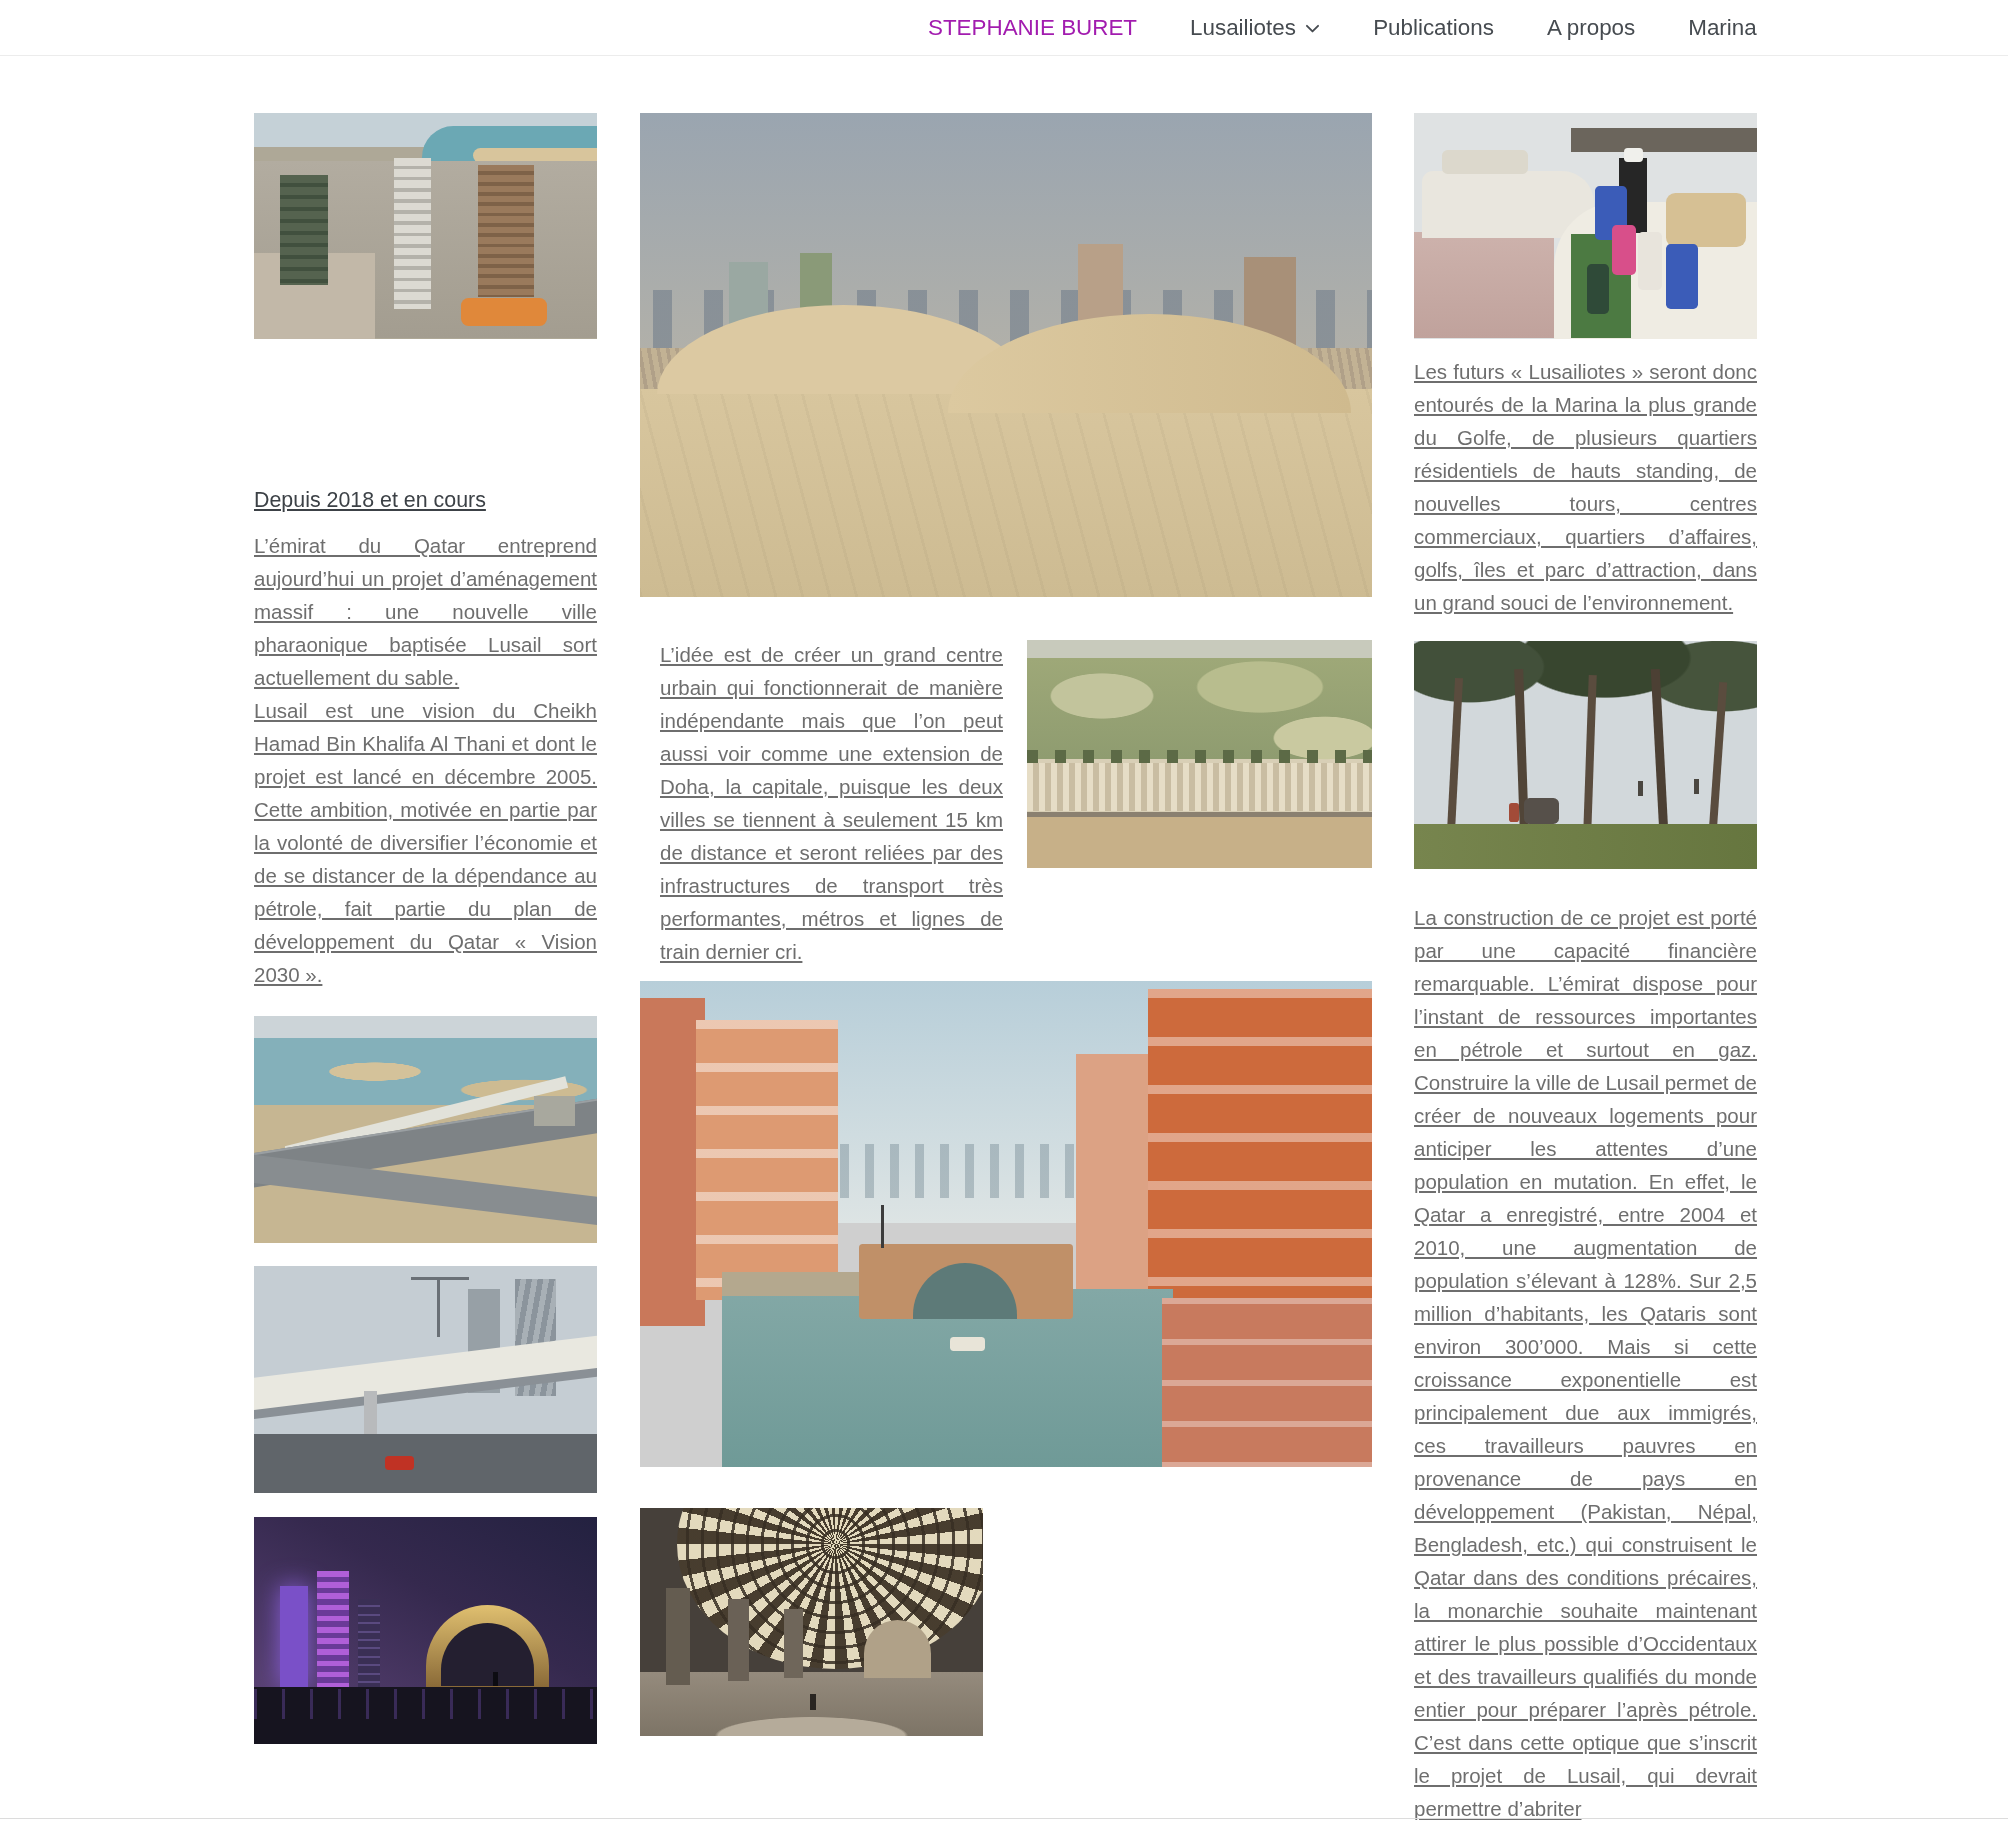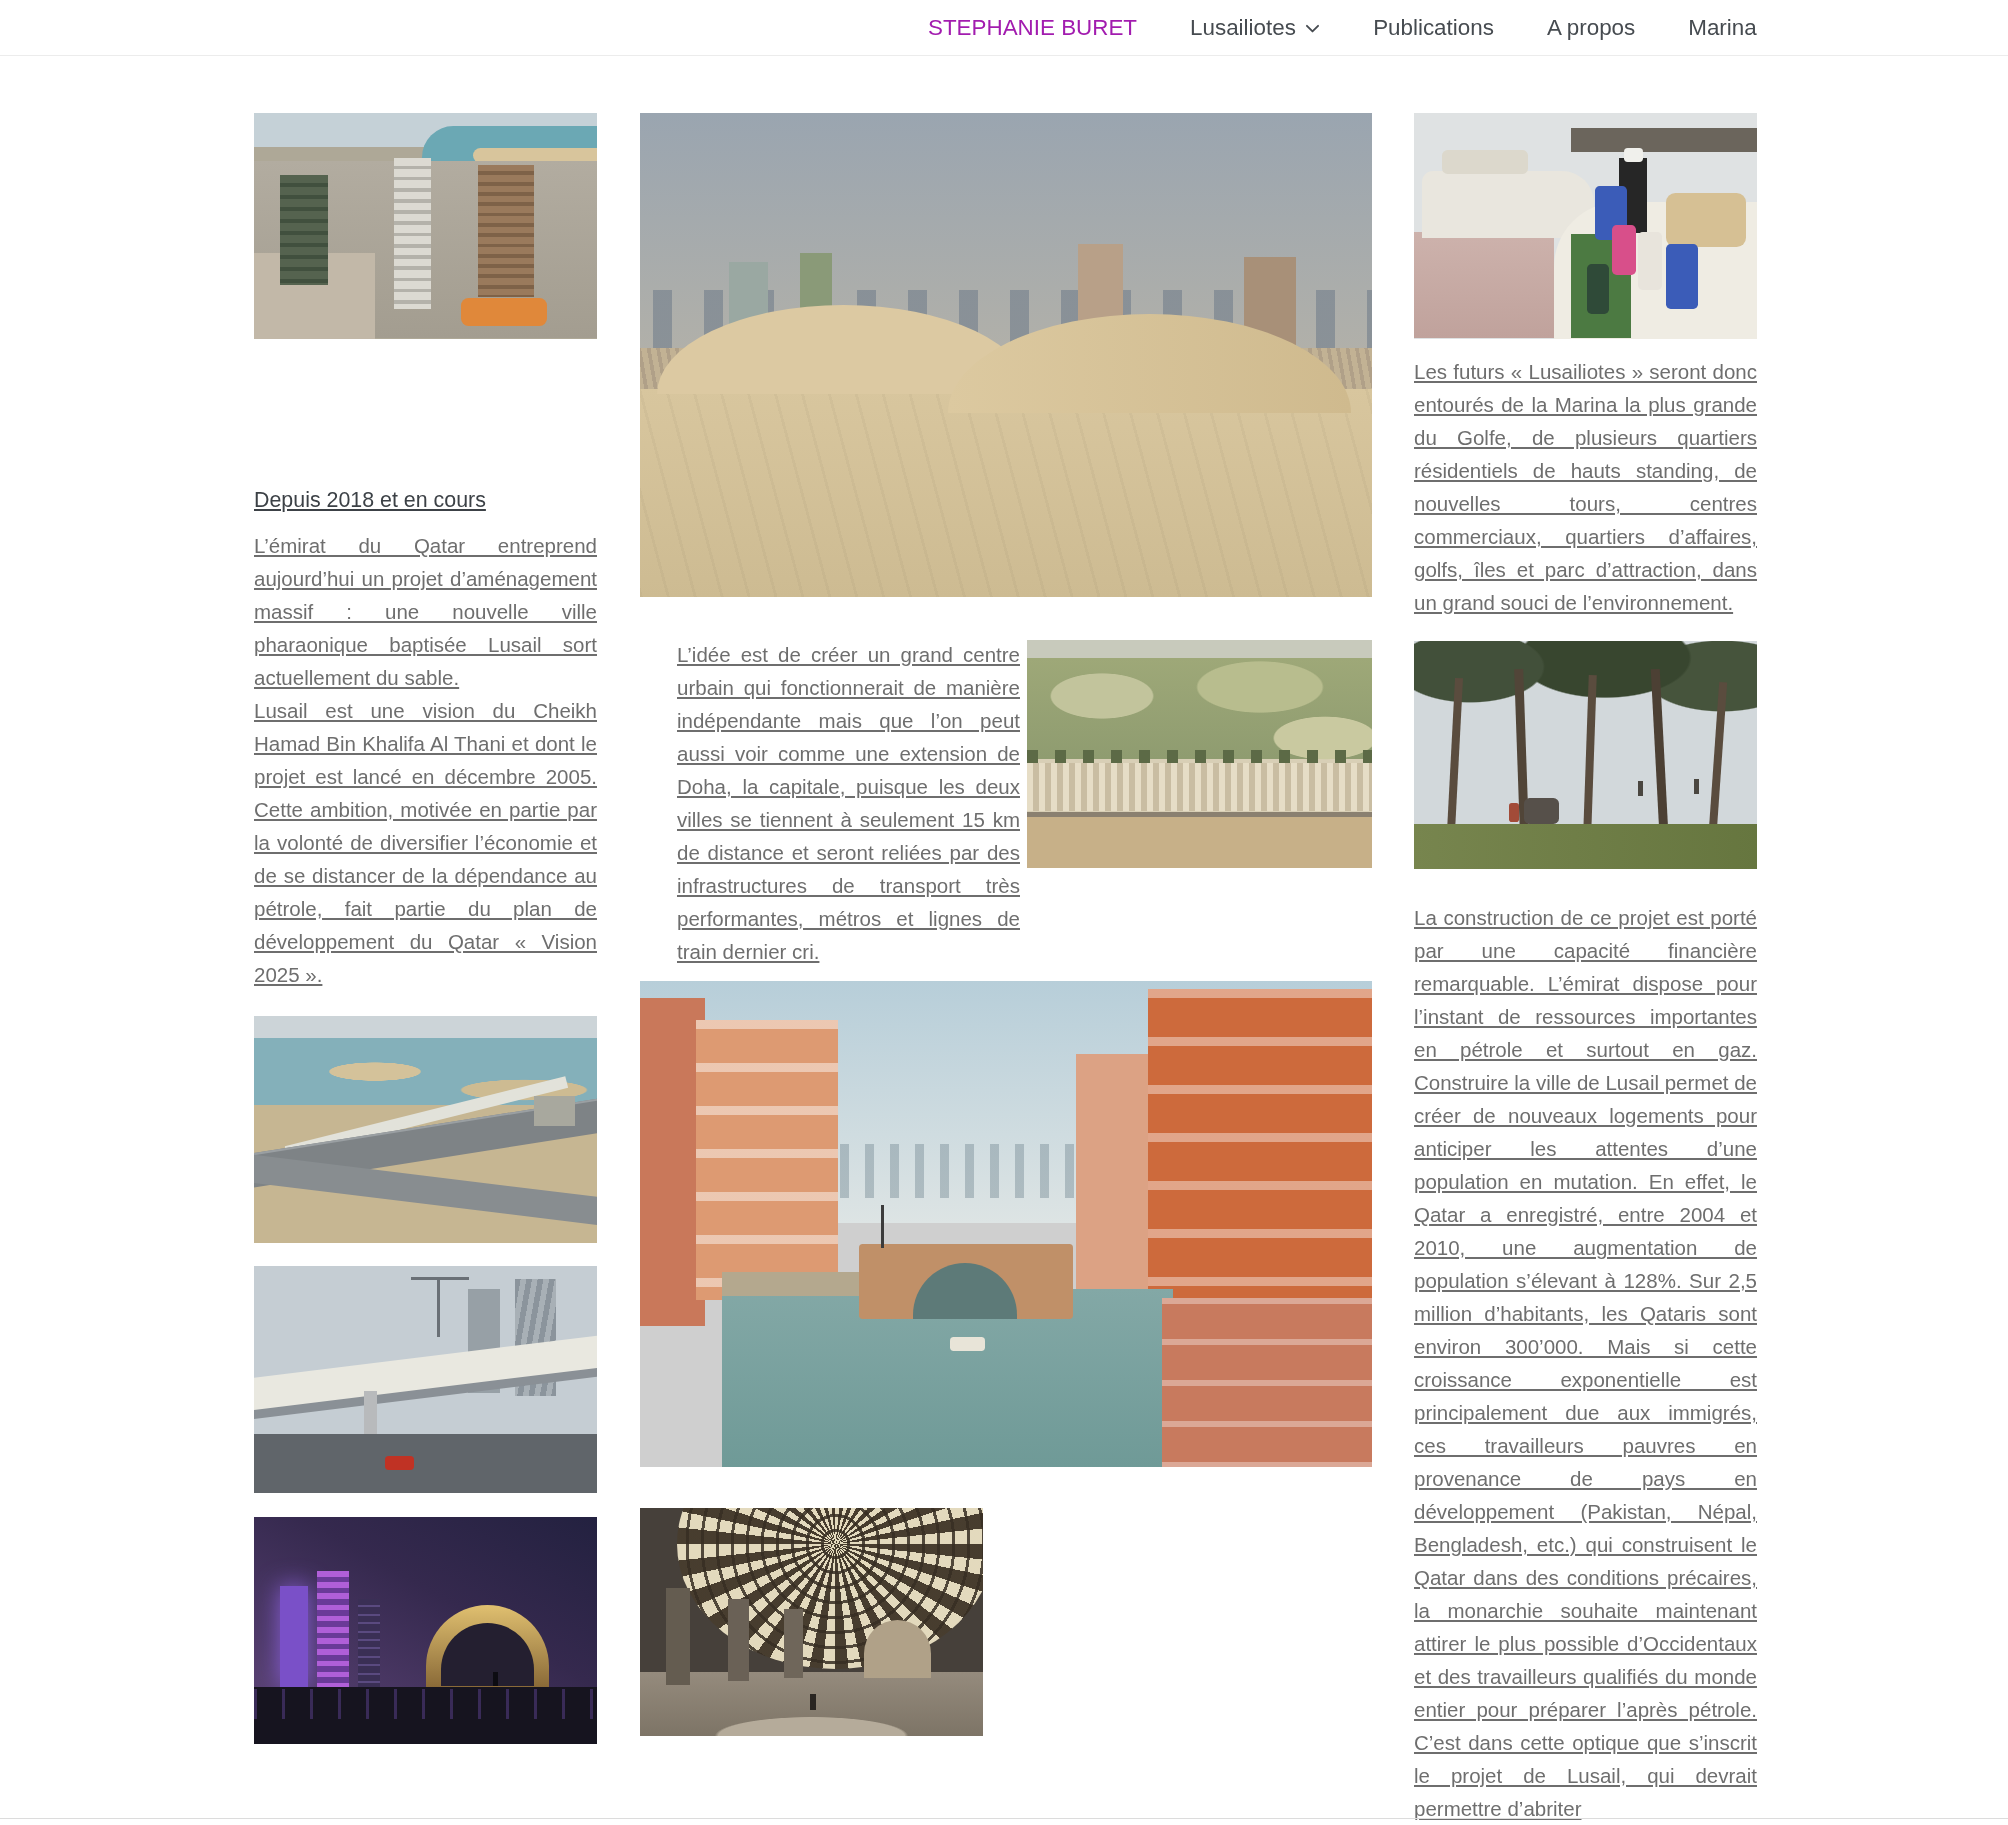--- a/index.html
+++ b/index.html
@@ -16,21 +16,21 @@
   .chev{margin-left:9.3px;margin-top:2.8px;}
 
   
   .abs{position:absolute;text-decoration:underline;}
   h1#title{left:254px;top:397px;width:343px;margin:0;font-weight:400;font-size:29px;
            line-height:44px;color:#3c4146;text-align:justify;letter-spacing:0.3px;}
   #subtitle{left:254px;top:488px;width:343px;font-size:21.4px;color:#3c4146;}
   .para{font-size:20.5px;line-height:33px;color:#6e6e6e;text-align:justify;}
   .para p{margin:0;}
   #p-intro{left:254px;top:529px;width:343px;}
-  #p-idea{left:677px;top:638px;width:343px;}
+  #p-idea{left:660px;top:638px;width:343px;}
   #p-lusailiotes{left:1414px;top:355px;width:343px;}
   #p-construction{left:1414px;top:901px;width:343px;}
   #p-infra{left:1029px;top:1513px;width:351px;text-align:left;line-height:34px;}
 
   #bottomrule{left:0;top:1818px;width:2009px;height:0.9px;background:#dcdcdc;}
 
   
   .ph{position:absolute;overflow:hidden;background:#cfcfcf;}
   .ph i{position:absolute;display:block;}
 
@@ -216,21 +216,21 @@
       <i class="t1"></i>
     <i class="t2"></i>
       <i class="t3"></i>
     <i class="pod"></i>
   </div>
 
   <div id="subtitle" class="abs">Depuis 2018 et en cours</div>
 
   <div id="p-intro" class="abs para">
     <p>L’émirat du Qatar entreprend aujourd’hui un projet d’aménagement massif : une nouvelle ville pharaonique baptisée Lusail sort actuellement du sable.</p>
-    <p>Lusail est une vision du Cheikh Hamad Bin Khalifa Al Thani et dont le projet est lancé en décembre 2005. Cette ambition, motivée en partie par la volonté de diversifier l’économie et de se distancer de la dépendance au pétrole, fait partie du plan de développement du Qatar « Vision 2025 ».</p>
+    <p>Lusail est une vision du Cheikh Hamad Bin Khalifa Al Thani et dont le projet est lancé en décembre 2005. Cette ambition, motivée en partie par la volonté de diversifier l’économie et de se distancer de la dépendance au pétrole, fait partie du plan de développement du Qatar « Vision 2030 ».</p>
   </div>
 
   <div class="ph abs" id="ph-hw">
     <i class="sky"></i>
       <i class="sea"></i>
     <i class="spit"></i>
       <i class="brg"></i>
     <i class="road1"></i>
       <i class="road2"></i>
     <i class="bld"></i>

